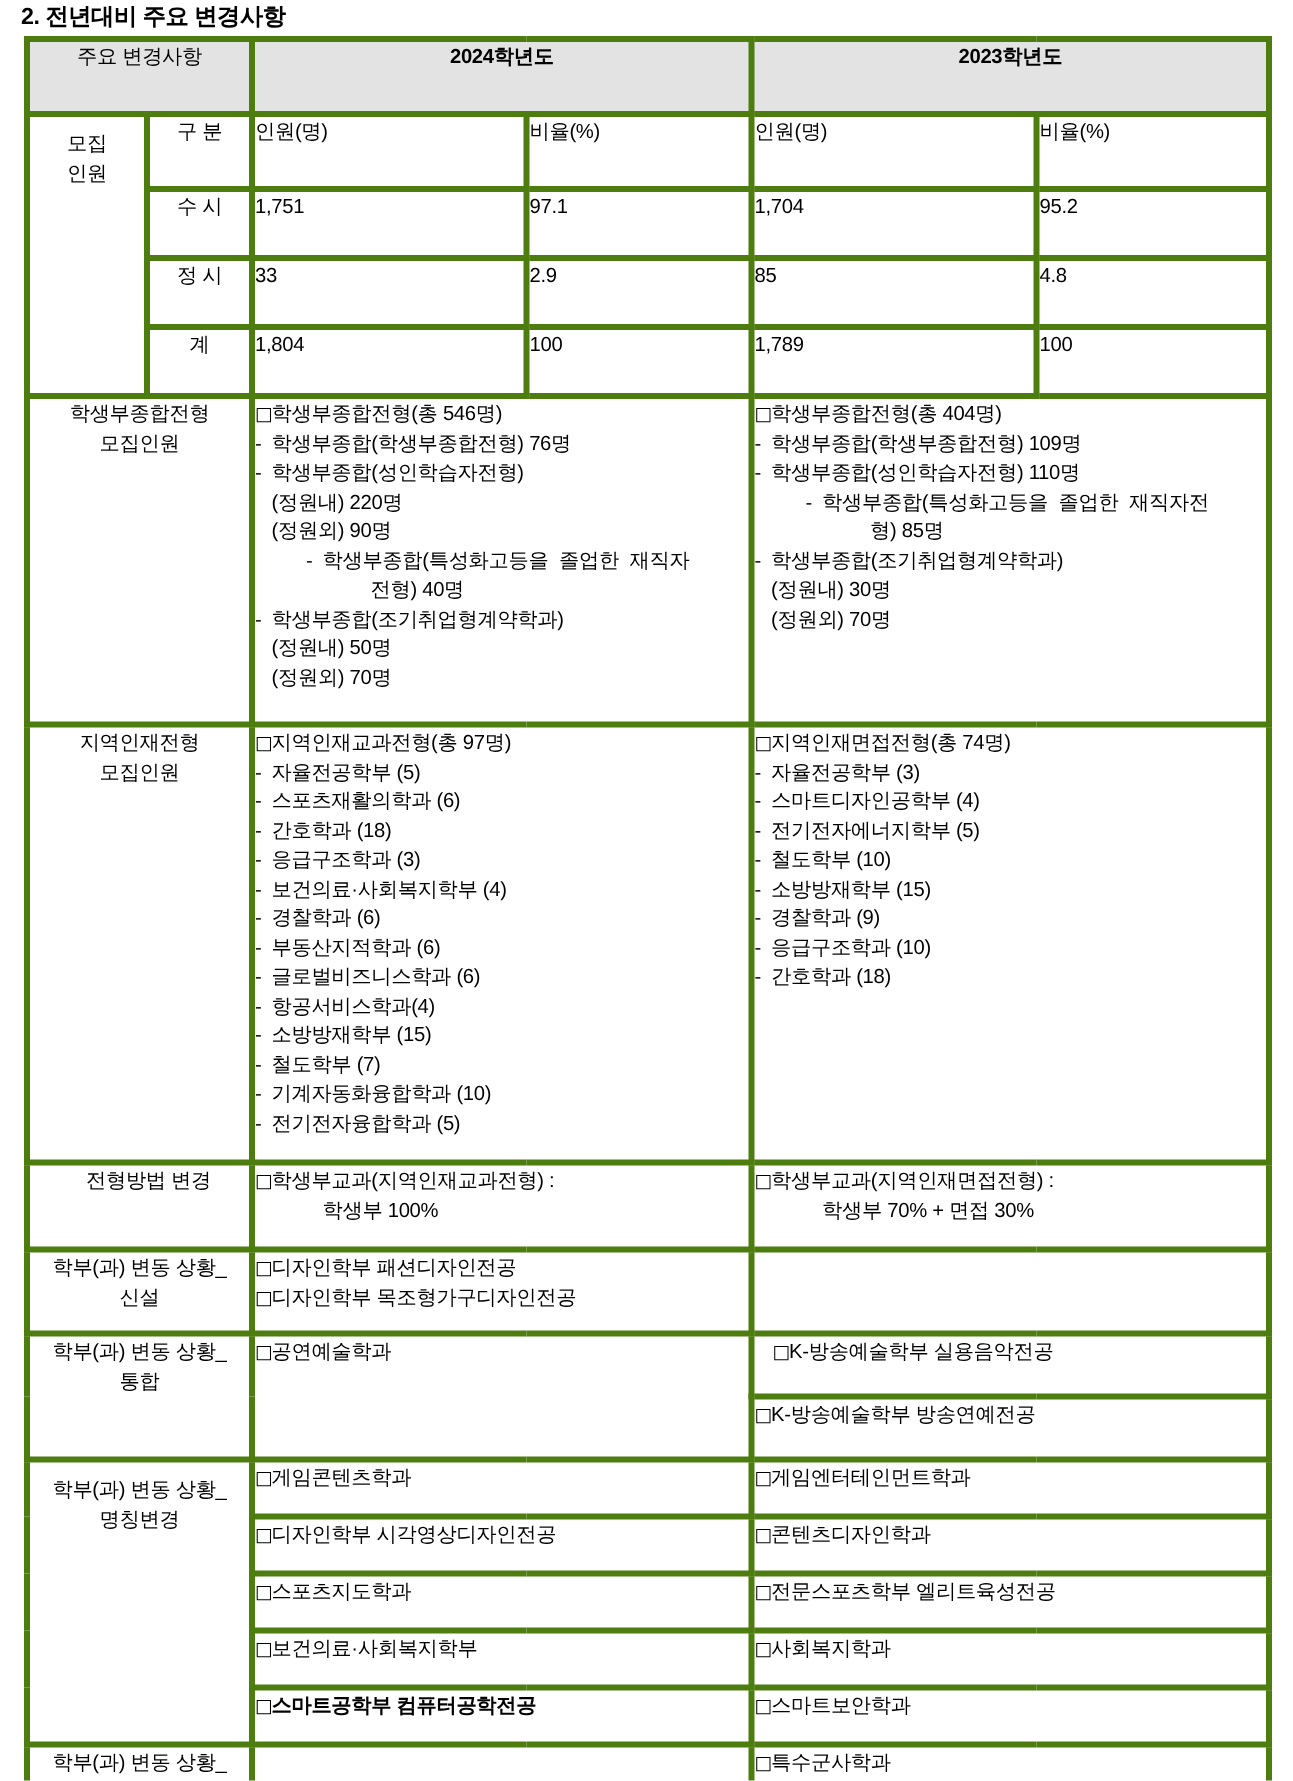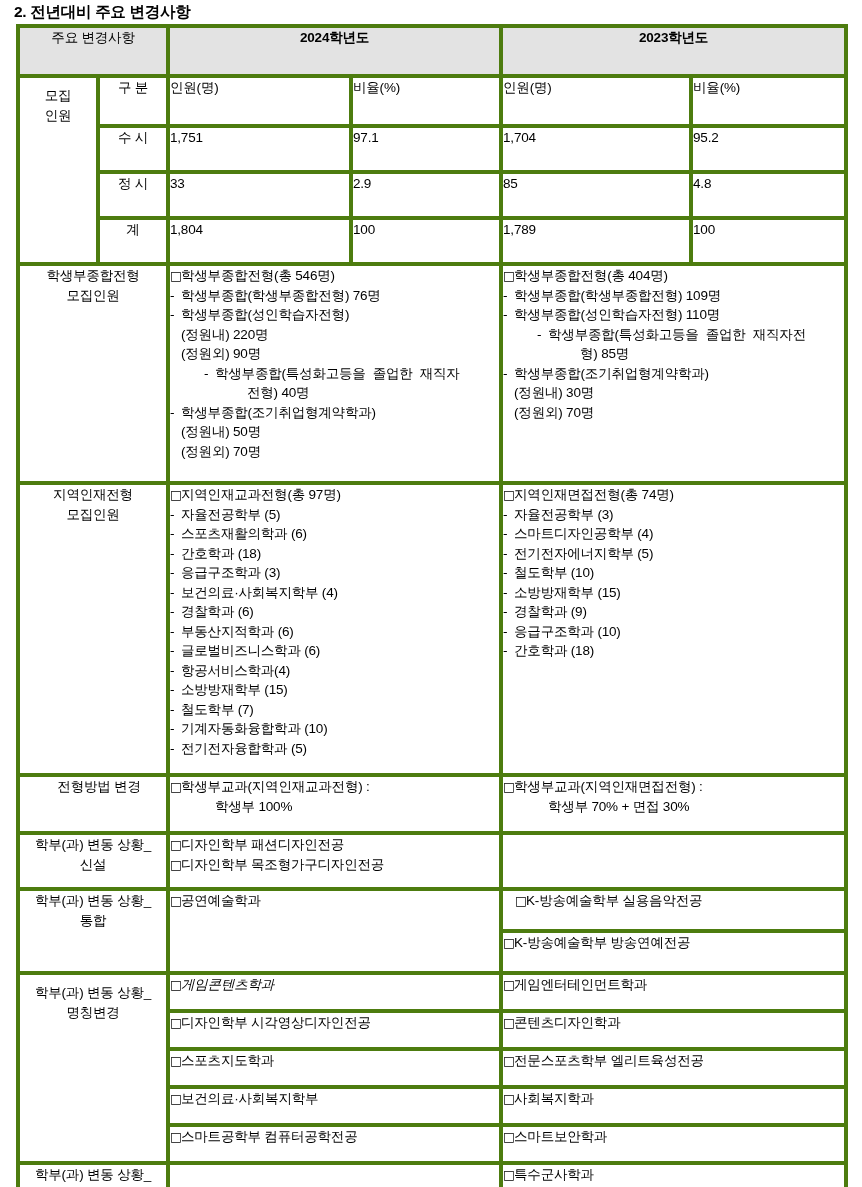--- a/index.html
+++ b/index.html
@@ -256,21 +256,21 @@
       <tr>
         <td class="content" colspan="2" style="height:38px;">
           <span class="ln i1"><span class="box">□</span><span>K-방송예술학부 방송연예전공</span></span>
         </td>
       </tr>
 
       <tr>
         <td class="rowlabel toplab" colspan="2" rowspan="5" style="height:34px;">
           <span class="ln">학부(과) 변동 상황_<br>명칭변경</span>
         </td>
-        <td class="content" colspan="2" style="height:34px;font-style:italic;">
+        <td class="content" colspan="2" style="height:34px;">
           <span class="ln i1"><span class="box">□</span><span>게임콘텐츠학과</span></span>
         </td>
         <td class="content" colspan="2">
           <span class="ln i1"><span class="box">□</span><span>게임엔터테인먼트학과</span></span>
         </td>
       </tr>
       <tr>
         <td class="content" colspan="2" style="height:34px;">
           <span class="ln i1"><span class="box">□</span><span>디자인학부 시각영상디자인전공</span></span>
         </td>
@@ -288,21 +288,21 @@
       </tr>
       <tr>
         <td class="content" colspan="2" style="height:34px;">
           <span class="ln i1"><span class="box">□</span><span>보건의료·사회복지학부</span></span>
         </td>
         <td class="content" colspan="2">
           <span class="ln i1"><span class="box">□</span><span>사회복지학과</span></span>
         </td>
       </tr>
       <tr>
-        <td class="content" colspan="2" style="height:34px;">
+        <td class="content" colspan="2" style="height:34px;font-weight:bold;">
           <span class="ln i1"><span class="box">□</span><span>스마트공학부 컴퓨터공학전공</span></span>
         </td>
         <td class="content" colspan="2">
           <span class="ln i1"><span class="box">□</span><span>스마트보안학과</span></span>
         </td>
       </tr>
 
       <tr>
         <td class="rowlabel" colspan="2" style="height:54px;">
           <span class="ln">학부(과) 변동 상황_<br>폐지</span>

